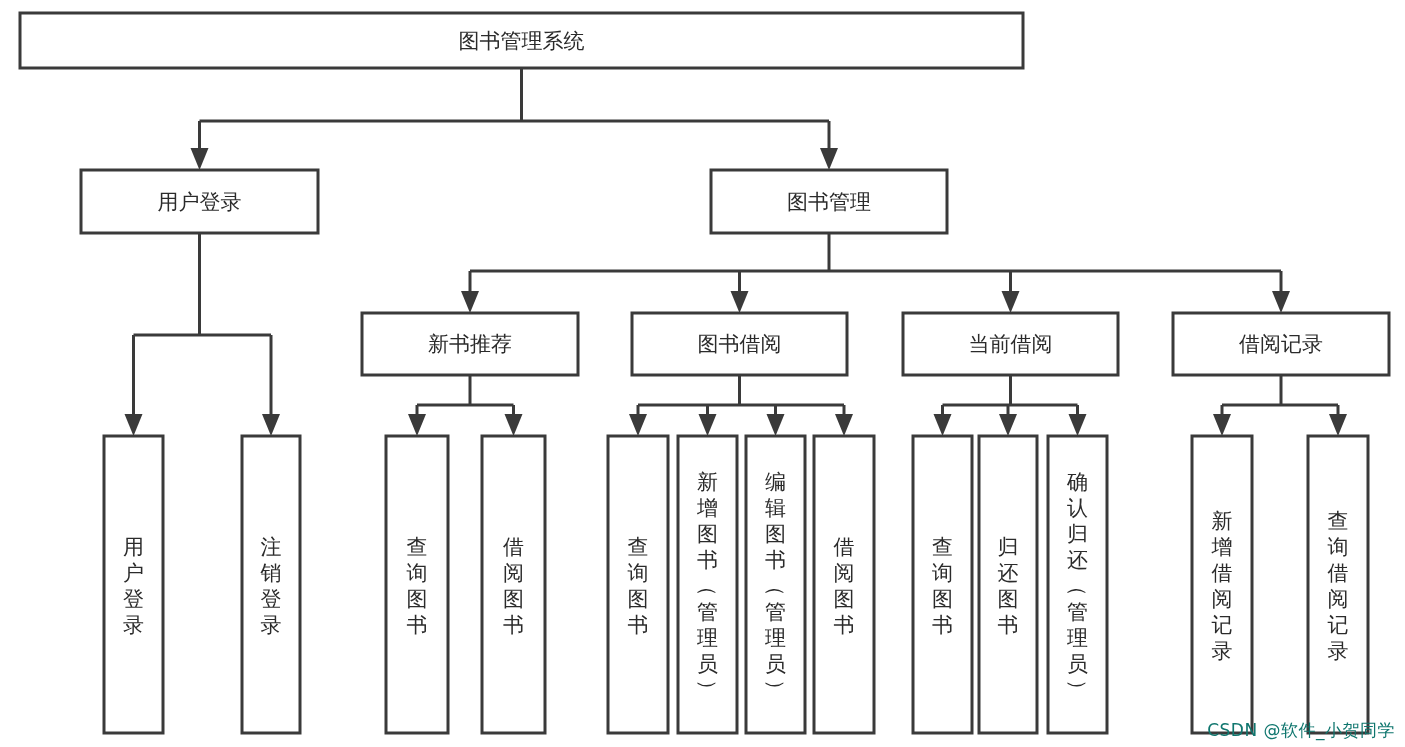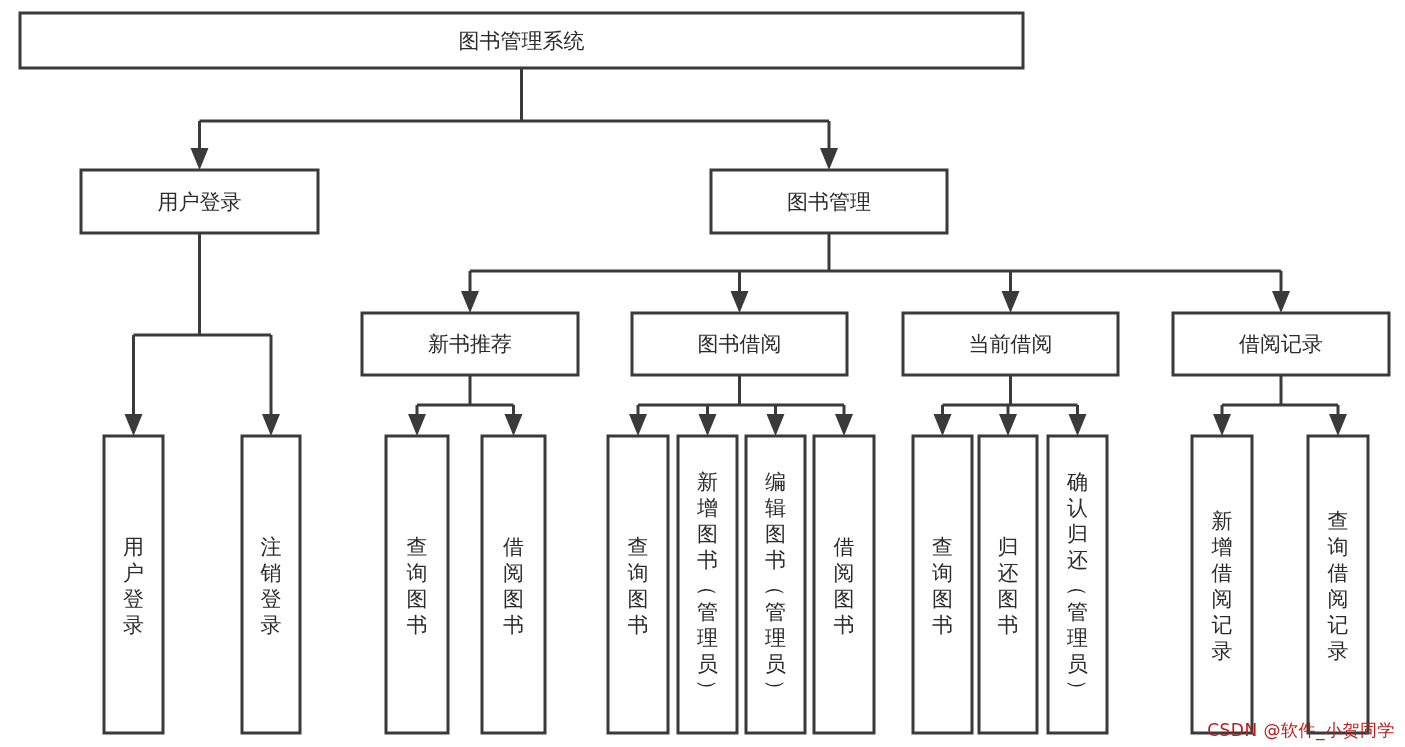--- a/index.html
+++ b/index.html
@@ -54,21 +54,21 @@
     font-size: 21px;
     fill: #2b2b2b;
     text-anchor: middle;
   }
   .watermark-text {
     position: absolute;
     right: 10px;
     bottom: 5px;
     font-family: "DejaVu Sans", "Liberation Sans", sans-serif;
     font-size: 17px;
-    color: #b91c1c;
+    color: #0f766e;
     letter-spacing: 0.5px;
     white-space: nowrap;
   }
 </style>
 </head>
 <body>
 
 <div id="diagram-root">
   <svg class="flow" id="flow-svg" viewBox="0 0 1405 747" xmlns="http://www.w3.org/2000/svg">
       <g>

